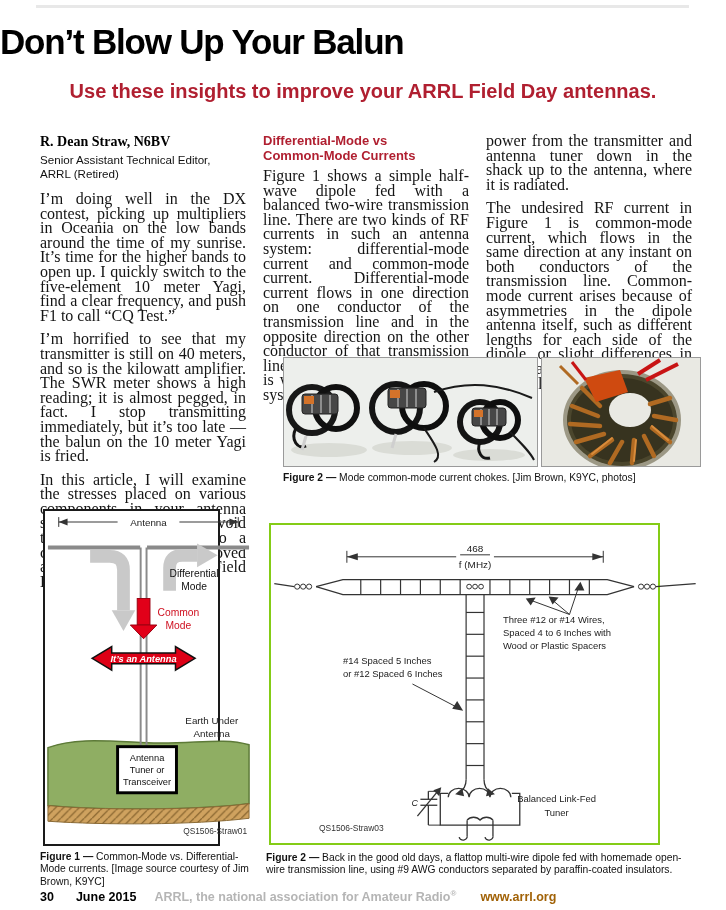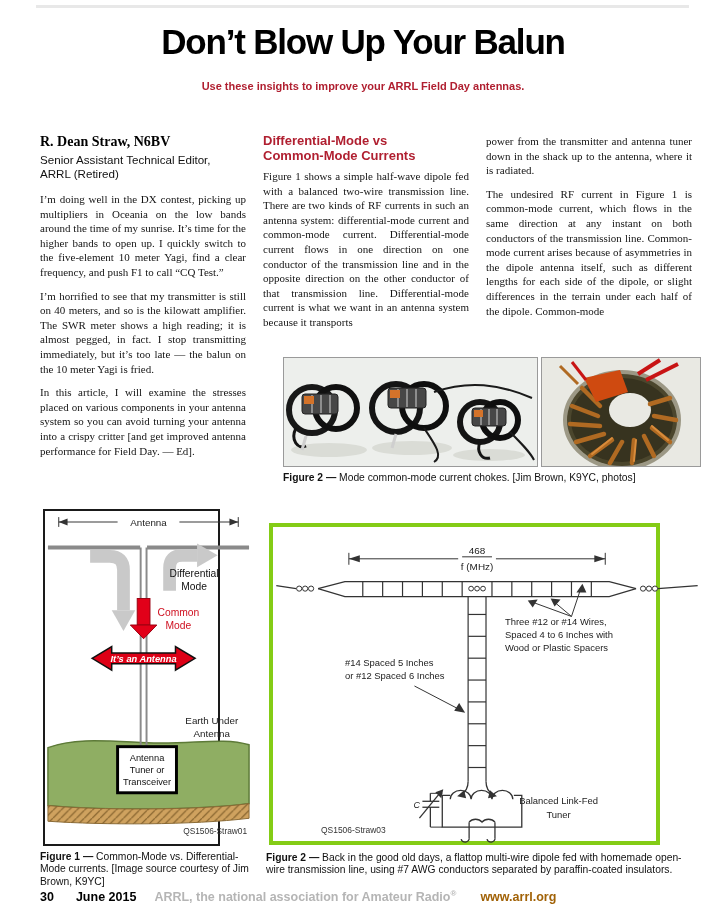--- a/index.html
+++ b/index.html
@@ -1,40 +1,40 @@
 <!DOCTYPE html>
 <html><head>
 <meta charset="utf-8">
 <style>
   html,body{margin:0;padding:0;background:#fff;}
   .page{position:relative;width:726px;height:910px;background:#ffffff;overflow:hidden;
         font-family:"Liberation Sans",sans-serif;color:#111;}
   .toprule{position:absolute;left:36px;top:5px;width:653px;height:3px;background:#e8e8e8;}
-  .title{position:absolute;left:0;right:0;top:22px;text-align:center;
+  .title{position:absolute;left:0;right:0;top:22px;text-align:left;
          font-size:35px;font-weight:bold;letter-spacing:-1.2px;color:#000;}
   .subtitle{position:absolute;left:0;right:0;top:80px;text-align:center;
-            font-size:11px;font-weight:bold;color:#b01f30;}
+            font-size:20px;font-weight:bold;color:#b01f30;}
   .cols{position:absolute;left:40px;top:134px;width:652px;display:flex;gap:17px;}
   .col{width:206px;}
   .byline{font-size:14px;font-weight:bold;margin:0 0 3px 0;color:#000;font-family:Liberation Serif, serif;}
   .byrole{font-size:11.6px;line-height:13.5px;margin:0 0 12px 0;color:#111;}
-  .bodytext p{font-family:"Liberation Serif",serif;font-size:11px;line-height:14.6px;
+  .bodytext p{font-family:"Liberation Serif",serif;font-size:16px;line-height:14.6px;
               text-align:justify;margin:0 0 9px 0;color:#141414;}
   .h-red{color:#b01f30;font-weight:bold;font-size:13px;line-height:14.5px;margin:0 0 6px 0;}
   .fig2{position:absolute;left:283px;top:357px;width:415px;}
   .fig2-photos{display:flex;gap:3px;}
   .fig2-photo{border:1px solid #9a9a9a;background:#edefec;}
   .caption{font-size:10.3px;line-height:12.3px;color:#111;}
   .caption b{font-weight:bold;}
   .fig2 .caption{margin-top:5px;}
   .fig1-box{position:absolute;left:43px;top:509px;width:177px;height:337px;
             border:2px solid #1a1a1a;box-sizing:border-box;background:#fff;}
   .fig1-cap{position:absolute;left:40px;top:851px;width:218px;}
   .fig3-box{position:absolute;left:269px;top:523px;width:391px;height:322px;
-            border:4px solid #84cc16;box-sizing:border-box;background:#fff;}
+            border:2px solid #84cc16;box-sizing:border-box;background:#fff;}
   .fig3-cap{position:absolute;left:266px;top:852px;width:432px;}
   .footer{position:absolute;left:40px;top:889px;width:660px;font-size:12.5px;font-weight:bold;}
   .footer .pg{color:#000;margin-right:22px;}
   .footer .date{color:#000;margin-right:18px;}
   .footer .org{color:#b5b5b5;margin-top:12px;}
   .footer .url{color:#a16207;margin-left:24px;}
   svg{display:block;}
   svg text{font-family:"Liberation Sans",sans-serif;}
 </style>
 </head>
@@ -316,20 +316,20 @@
       <polygon points="225,271 218,265 216,273" fill="#333"></polygon>
       <polygon points="171,264 163,267 169,273" fill="#333"></polygon>
       <text x="141" y="283" font-size="9" font-style="italic" fill="#222">C</text>
       <text x="287" y="279" font-size="9.5" text-anchor="middle" fill="#222">Balanced Link-Fed</text>
       <text x="287" y="293" font-size="9.5" text-anchor="middle" fill="#222">Tuner</text>
       <text x="48" y="308" font-size="8.5" fill="#333">QS1506-Straw03</text>
     </svg>
   </div>
   <div class="caption fig3-cap">
     <b>Figure 2 —</b>
-    <span>Back in the good old days, a flattop multi-wire dipole fed with homemade open-wire transmission line, using #7 AWG conductors separated by paraffin-coated insulators.</span>
+    <span>Back in the good old days, a flattop multi-wire dipole fed with homemade open-wire transmission line, using #9 AWG conductors separated by paraffin-coated insulators.</span>
   </div>
 
   <div class="footer">
     <span class="pg">30</span><span class="date">June 2015</span><span class="org"><span>ARRL, the national association for Amateur Radio</span><sup style="font-size:8px;">®</sup></span><span class="url">www.arrl.org</span>
   </div>
 
 </div>
 
 </body></html>

